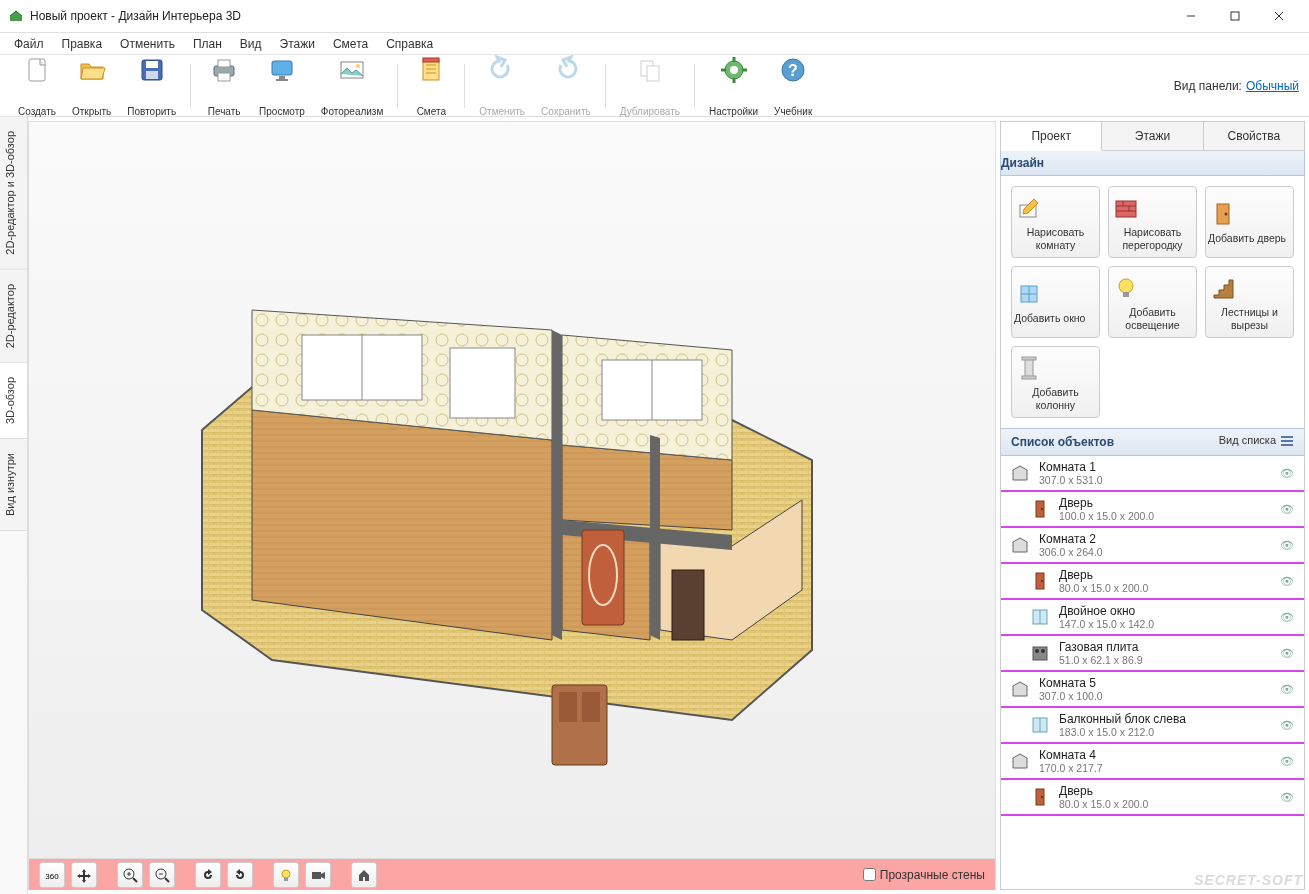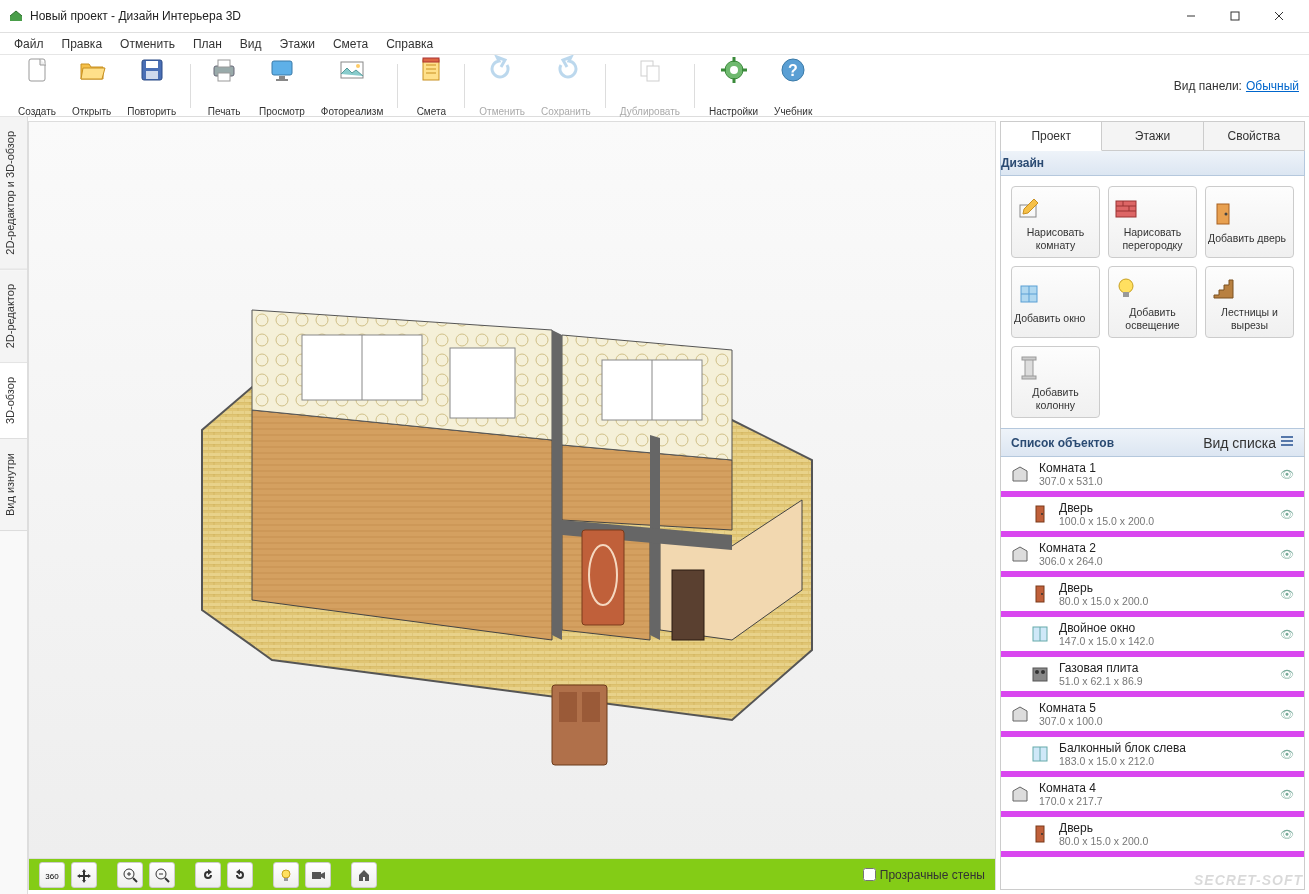--- a/index.html
+++ b/index.html
@@ -20,44 +20,44 @@
 .tsep { width: 1px; height: 44px; background: #ddd; margin: 0 6px; }
 .toolbar .right { margin-left: auto; display: flex; align-items: center; gap: 4px; font-size: 12px; }
 .toolbar .right a { color: #0066cc; text-decoration: underline; }
 .main { flex: 1; display: flex; min-height: 0; }
 .lefttabs { width: 28px; background: #f9f9f9; border-right: 1px solid #ddd; display: flex; flex-direction: column; }
 .vtab { flex: 0 0 auto; writing-mode: vertical-rl; transform: rotate(180deg); padding: 14px 4px; text-align: center; font-size: 11px; border-top: 1px solid #ddd; cursor: default; background: #f4f4f4;}
 .vtab.active { background: #fff; font-weight: 500; }
 .viewport { flex: 1; display: flex; flex-direction: column; background: #fff; border-right: 1px solid #ddd; border-left:1px solid #ddd; border-top:1px solid #ddd; margin:4px 4px 4px 0;}
 .canvas { flex: 1; background: linear-gradient(#fafafa,#eee); position: relative; display:flex; align-items:center; justify-content:center; overflow:hidden;}
 .floor3d { width: 680px; height: 560px; position: relative; }
-.statusbar { height: 32px; border-top: 1px solid #ddd; display: flex; align-items: center; padding: 0 10px; gap: 6px; background: #84cc16; }
+.statusbar { height: 32px; border-top: 1px solid #ddd; display: flex; align-items: center; padding: 0 10px; gap: 6px; background: #fca5a5; }
 .sqbtn { width: 26px; height: 26px; border: 1px solid #ccc; border-radius: 3px; background: linear-gradient(#fff,#eee); display: flex; align-items: center; justify-content: center; }
 .statusbar .sep { width: 8px; }
 .statusbar .chk { margin-left: auto; display: flex; align-items: center; gap: 4px; }
 .rightpanel { width: 305px; display: flex; flex-direction: column; background: #fff; margin:4px 4px 4px 0}
 .rtabs { display: flex; border: 1px solid #ccc; border-bottom: none; }
 .rtab { flex: 1; text-align: center; padding: 7px 4px; font-size: 12px; background: #f4f4f4; border-right: 1px solid #ccc; border-bottom: 1px solid #ccc; cursor: default; }
 .rtab:last-child { border-right: none; }
 .rtab.active { background: #fff; border-bottom: 1px solid #fff; font-weight: 500; }
 .panehdr { background: linear-gradient(#eef3f9,#dce6f2); border: 1px solid #b5c8dd; border-top:none; padding: 5px 0; font-weight: bold; font-size: 12px; color: #2a4a72; display:flex; align-items:flex-end; justify-content:space-between;}
 .toolgrid { display: grid; grid-template-columns: repeat(3,1fr); gap: 8px; padding: 10px; border-left:1px solid #ccc; border-right:1px solid #ccc;}
 .toolcard { border: 1px solid #ccc; border-radius: 4px; background: linear-gradient(#fdfdfd,#f0f0f0); display: flex; flex-direction: column; align-items: flex-start; justify-content: center; padding: 6px 2px; height: 72px; cursor: default; }
 .toolcard .ic { width: 30px; height: 30px; display:flex; align-items:center; justify-content:center;}
 .toolcard .lbl { font-size: 10.5px; text-align: center; line-height: 1.15; margin-top: 3px; }
 .objlist { flex: 1; border: 1px solid #ccc; border-top:none; overflow-y: auto; background: #fff; }
-.objrow { display: flex; align-items: center; padding: 4px 8px; border-bottom: 6px solid #d946ef; }
+.objrow { display: flex; align-items: center; padding: 4px 8px; border-bottom: 2px solid #d946ef; }
 .objrow .oic { width: 22px; height: 22px; margin-right: 8px; display:flex; align-items:center; justify-content:center;}
 .objrow .otext { flex: 1; display: flex; flex-direction: column; }
 .objrow .oname { font-size: 12px; color: #222; }
 .objrow .odims { font-size: 10.5px; color: #777; }
 .objrow .eye { width: 16px; font-size: 11px; color: #7a9; }
 .objrow.indent1 { padding-left: 28px; }
 .listhdr { background: linear-gradient(#eef3f9,#dce6f2); border: 1px solid #b5c8dd; border-left:1px solid #ccc; border-right:1px solid #ccc; padding: 5px 10px; font-weight: bold; font-size: 12px; color: #2a4a72; display: flex; justify-content: space-between; align-items:center;}
-.listhdr .viewmode { font-weight: normal; font-size: 14px; color: #333; display:flex; align-items:flex-end; gap:4px;}
+.listhdr .viewmode { font-weight: normal; font-size: 11px; color: #333; display:flex; align-items:flex-start; gap:4px;}
 .watermark { position: absolute; bottom: 6px; right: 6px; font-size: 14px; letter-spacing:1px; color: rgba(0,0,0,0.15); font-weight:bold; font-family: Arial; font-style: italic; }
 </style>
 </head>
 <body>
 
 <div class="titlebar">
   <span class="app-icon">
     <svg width="16" height="16" viewBox="0 0 16 16">
         <path d="M2 8L8 3l6 5v5H2z" fill="#4a9e4a"></path>
         <path d="M2 8L8 3l6 5" stroke="#2d6e2d" fill="none"></path>

